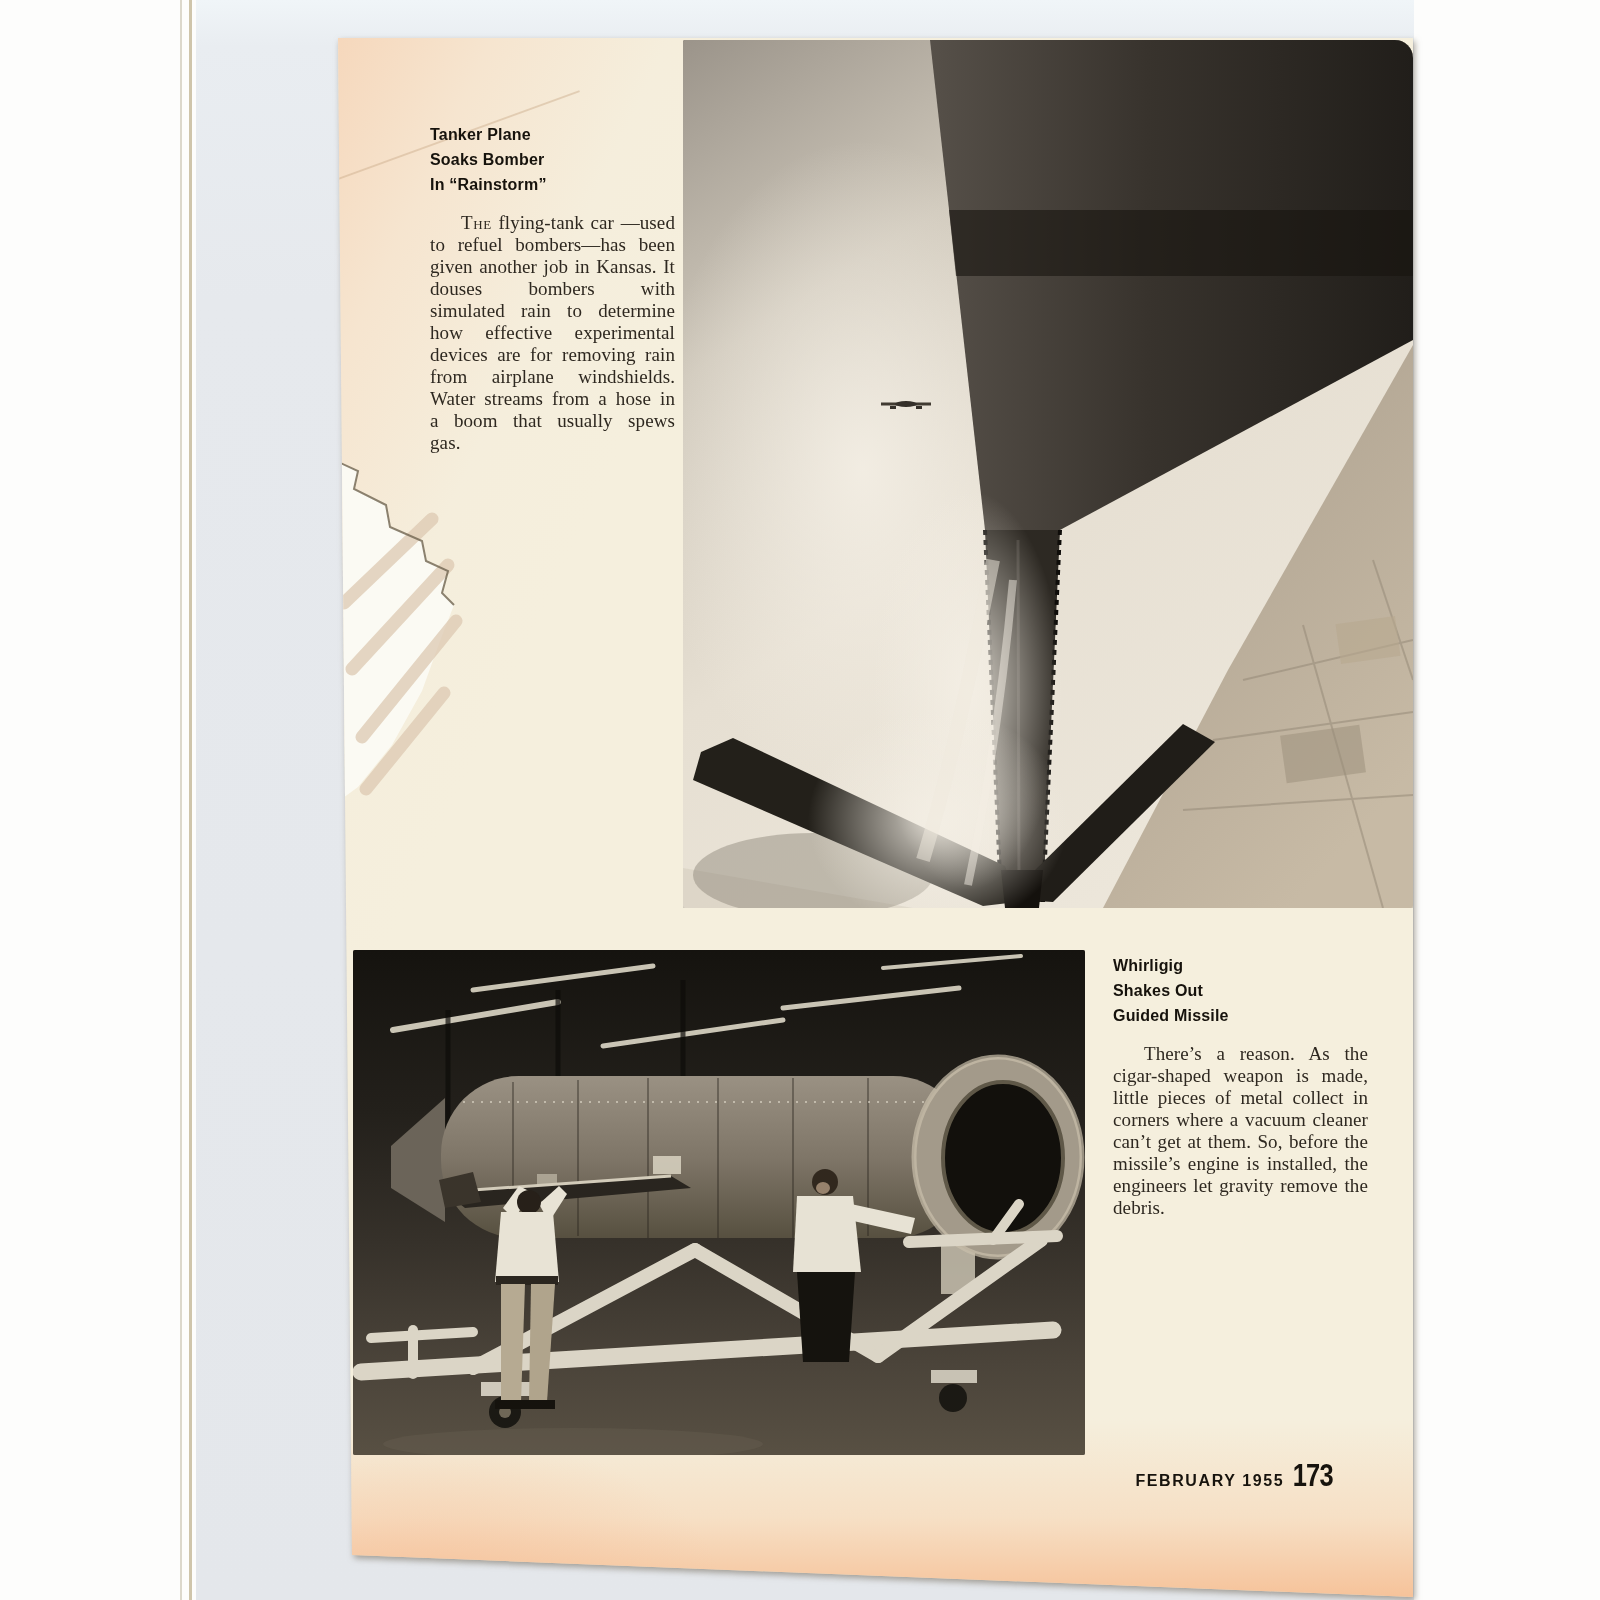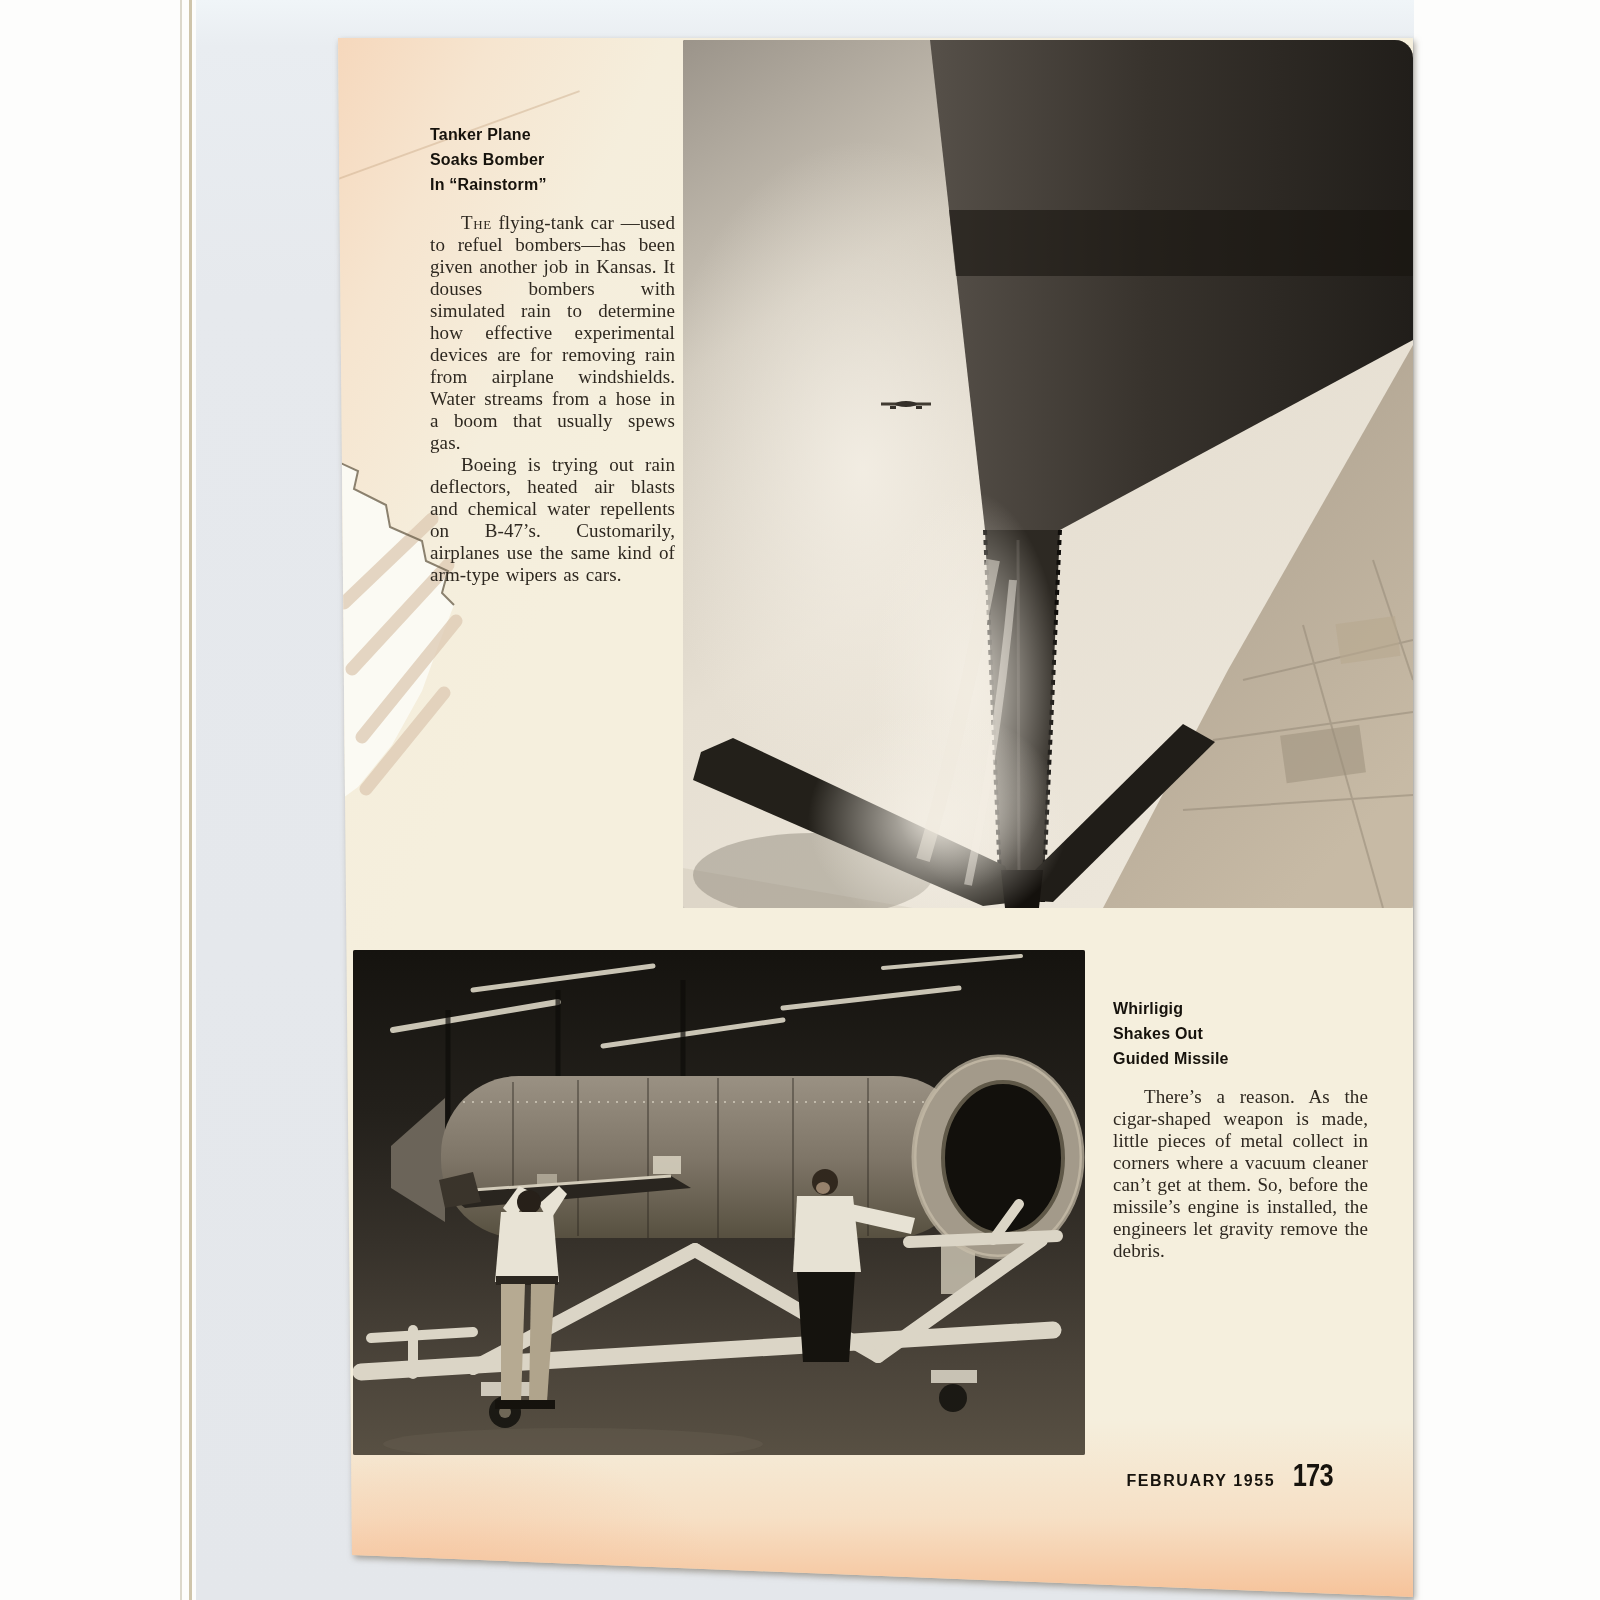--- a/index.html
+++ b/index.html
@@ -35,27 +35,27 @@
   .photo-bottom{left:15px;top:912px;width:732px;height:505px;border-radius:2px;}
 
   
   .headline{font-family:"Liberation Sans",sans-serif;font-weight:700;
     font-size:16px;line-height:25px;color:#16120c;letter-spacing:.2px;margin:0 0 15px 0;}
   .col{position:absolute;color:#2e2820;}
   .col p{margin:0;font-size:19px;line-height:22px;text-align:justify;
     text-indent:31px;letter-spacing:.1px;word-spacing:1.5px;}
   .col p.flagged{text-indent:0;margin-top:27px;}
   .col-left{left:92px;top:84px;width:245px;}
-  .col-right{left:775px;top:958px;width:255px;}
+  .col-right{left:775px;top:915px;width:255px;}
   .lead{font-variant:small-caps;letter-spacing:.6px;margin-top:34px;}
   .arrows{letter-spacing:-2px;font-size:17px;}
 
   
   .page-footer{position:absolute;right:80px;top:1420px;display:flex;
-    align-items:baseline;gap:9px;color:#17130d;}
+    align-items:baseline;color:#17130d;}
   .issue{font-family:"Liberation Sans",sans-serif;font-weight:700;
     font-size:16px;letter-spacing:1.6px;}
   .pagenum{font-family:"Liberation Sans",sans-serif;font-weight:700;
     font-size:31px;letter-spacing:-1px;display:inline-block;transform:scaleX(.82);
     transform-origin:right bottom;}
 </style>
 </head>
 <body>
 
 <div id="stage">
@@ -151,21 +151,20 @@
         </svg>
       </figure>
 
       <section class="col col-left">
         <h2 class="headline">
           <div>Tanker Plane</div>
           <div>Soaks Bomber</div>
           <div>In “Rainstorm”</div>
         </h2>
         <p><span class="lead">The</span><span> flying-tank car —used to refuel bombers—has been given another job in Kansas. It douses bombers with simulated rain to determine how effective experimental devices are for removing rain from airplane windshields. Water streams from a hose in a boom that usually spews gas.</span></p>
-        <p>Boeing is trying out rain deflectors, heated air blasts and chemical water repellents on B-47’s. Customarily, airplanes use the same kind of arm-type wipers as cars.</p>
       </section>
 
       <figure class="photo photo-bottom" style="margin:0">
         <svg width="732" height="505" viewBox="0 0 732 505" preserveAspectRatio="none">
           <defs>
             <linearGradient id="factg" x1="0" y1="0" x2="0" y2="1">
               <stop offset="0" stop-color="#15130f"></stop>
               <stop offset="0.32" stop-color="#23201b"></stop>
               <stop offset="0.58" stop-color="#36312a"></stop>
               <stop offset="0.82" stop-color="#4b443a"></stop>

